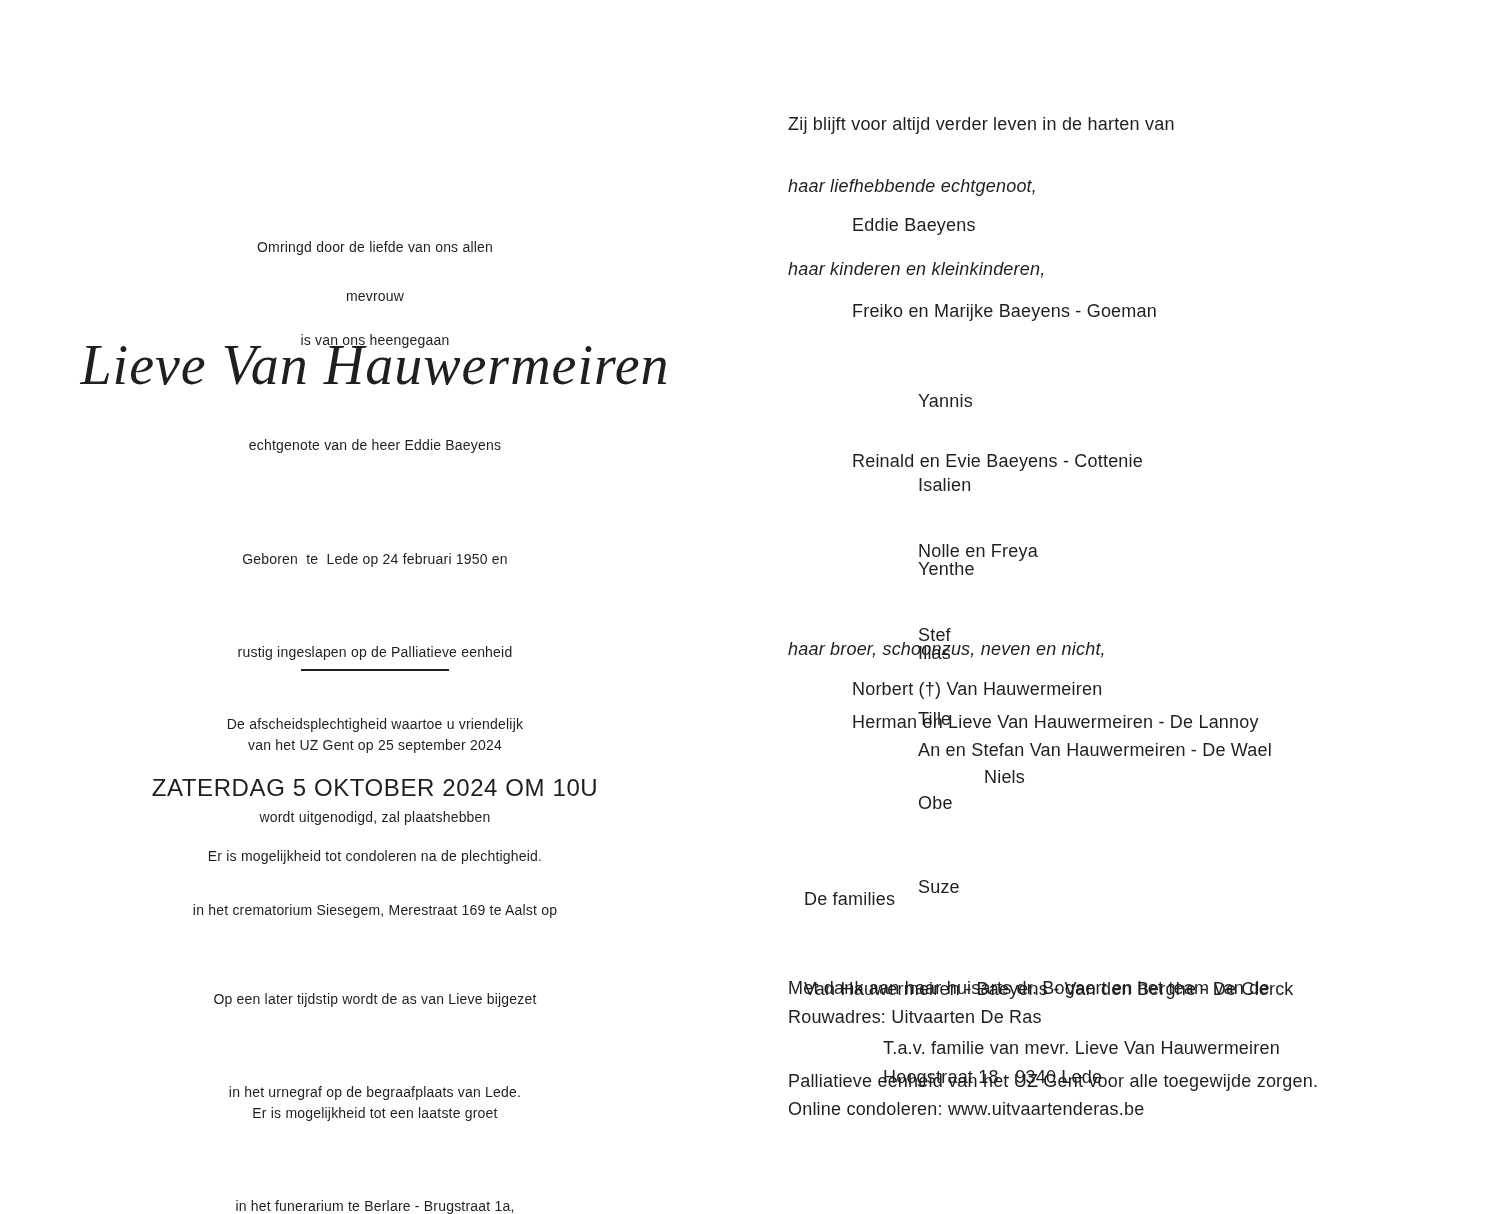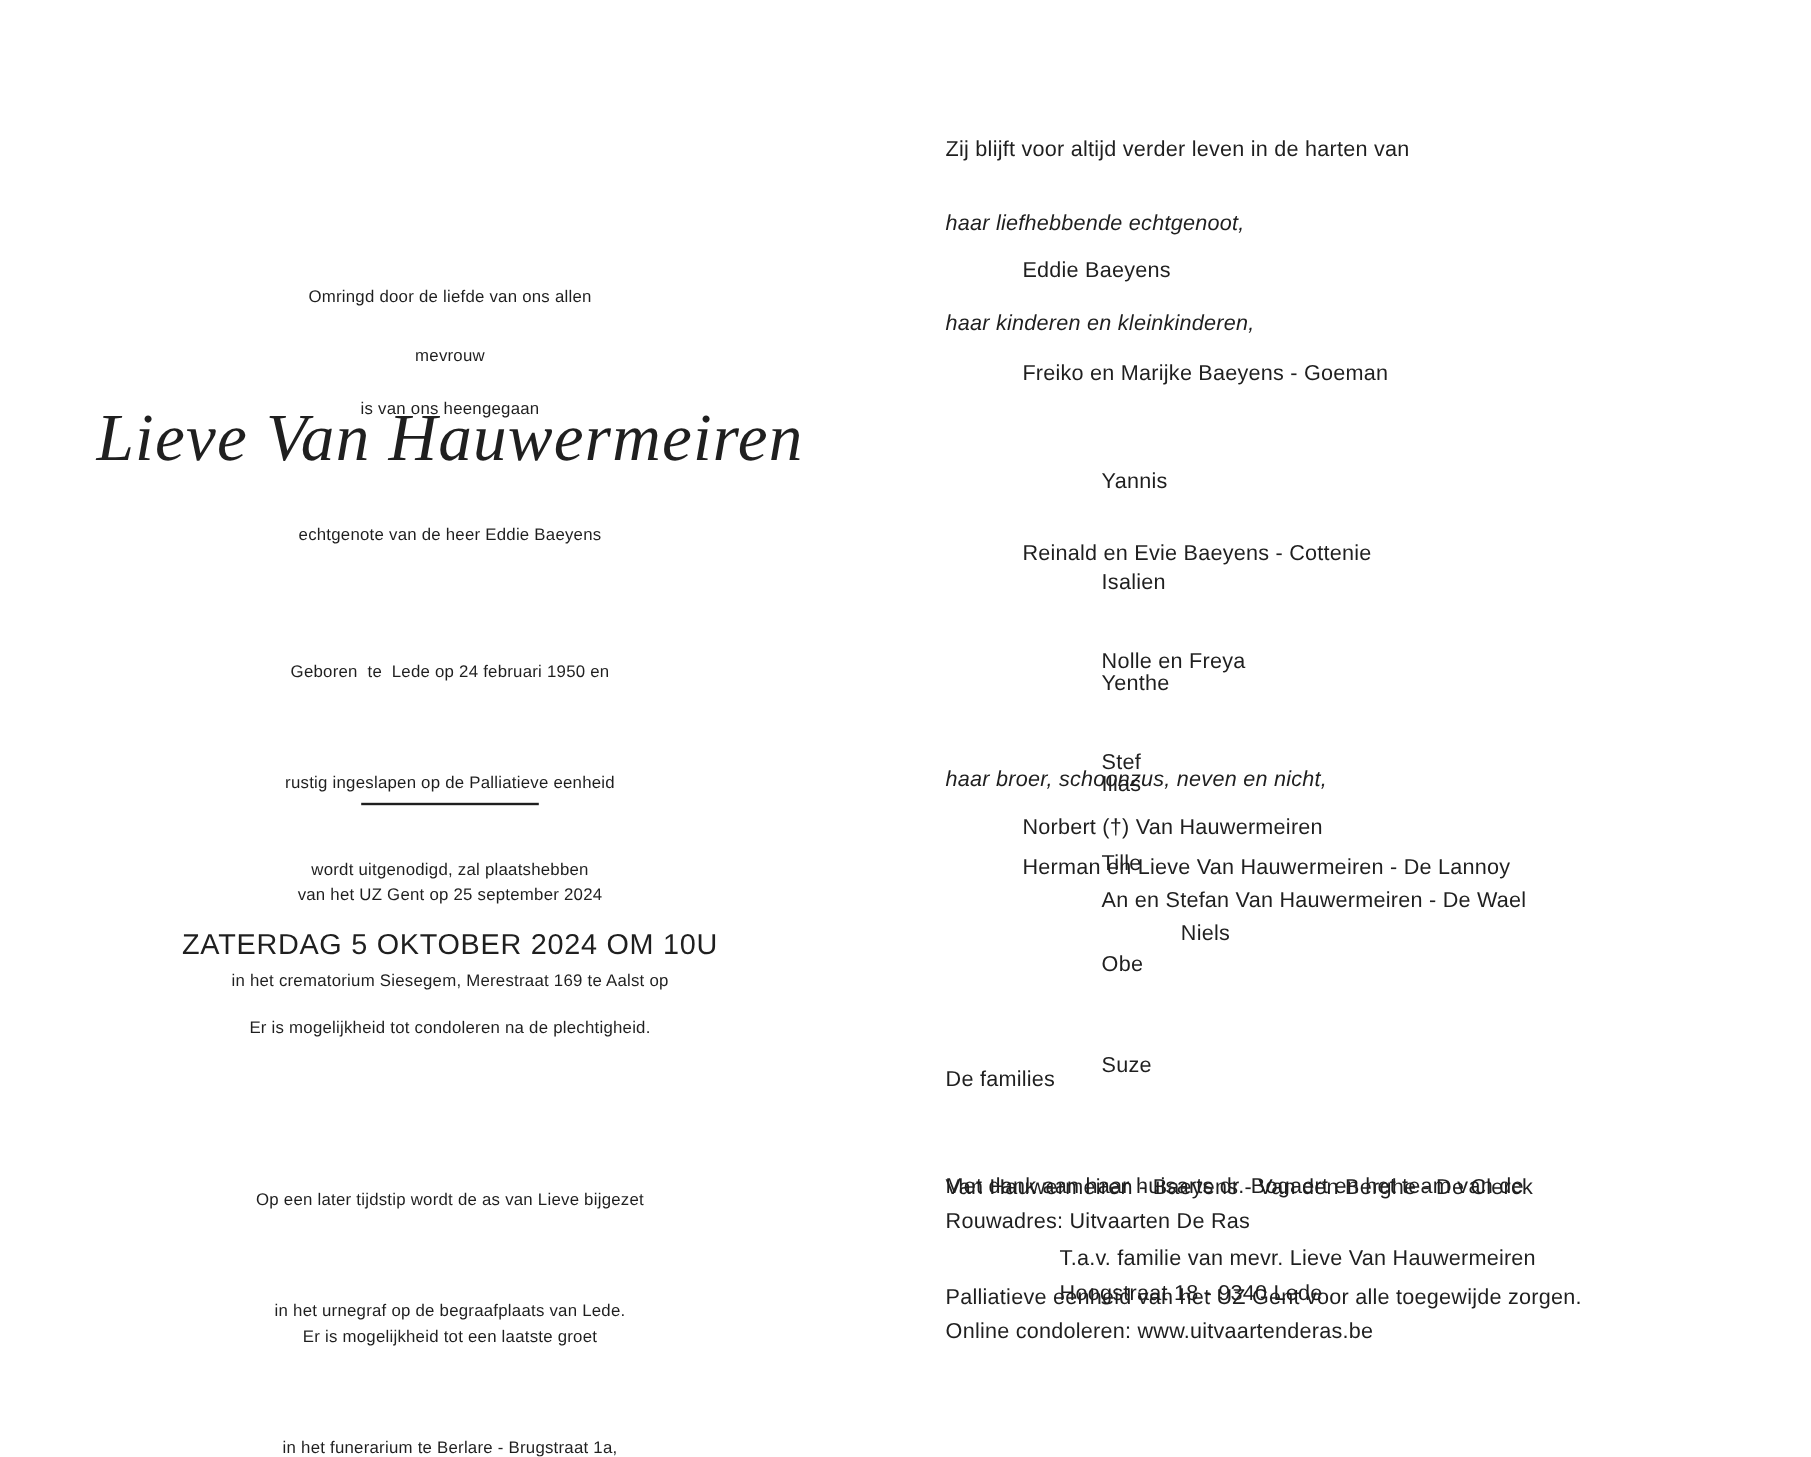--- a/index.html
+++ b/index.html
@@ -45,21 +45,21 @@
     font-size: 24px;
     letter-spacing: 0.6px;
   }
   .divider {
     width: 148px;
     height: 0;
     border-top: 2px solid #1f1f1f;
     margin: 0 auto;
   }
   .rc-line { line-height: 28px; }
-  .lh30 { line-height: 30px; }
+  .lh30 { line-height: 30px; margin-left: 16px; }
   .lh31 { line-height: 31px; }
 </style>
 </head>
 <body>
 
 <div class="page">
 
   <div class="blk lc" style="top:170px">
     <div>Omringd door de liefde van ons allen</div>
     <div>is van ons heengegaan</div>
@@ -75,20 +75,21 @@
     <div>Geboren  te  Lede op 24 februari 1950 en</div>
     <div>rustig ingeslapen op de Palliatieve eenheid</div>
     <div>van het UZ Gent op 25 september 2024</div>
   </div>
 
   <div class="blk lc" style="top:607px">
     <div class="divider"></div>
   </div>
 
   <div class="blk lc" style="top:647px">
+    <div>De afscheidsplechtigheid waartoe u vriendelijk</div>
     <div>wordt uitgenodigd, zal plaatshebben</div>
     <div>in het crematorium Siesegem, Merestraat 169 te Aalst op</div>
   </div>
 
   <div class="blk lc date-bold" style="top:772px">ZATERDAG 5 OKTOBER 2024 OM 10U</div>
 
   <div class="blk lc" style="top:841px">Er is mogelijkheid tot condoleren na de plechtigheid.</div>
 
   <div class="blk lc" style="top:922px">
     <div>Op een later tijdstip wordt de as van Lieve bijgezet</div>

